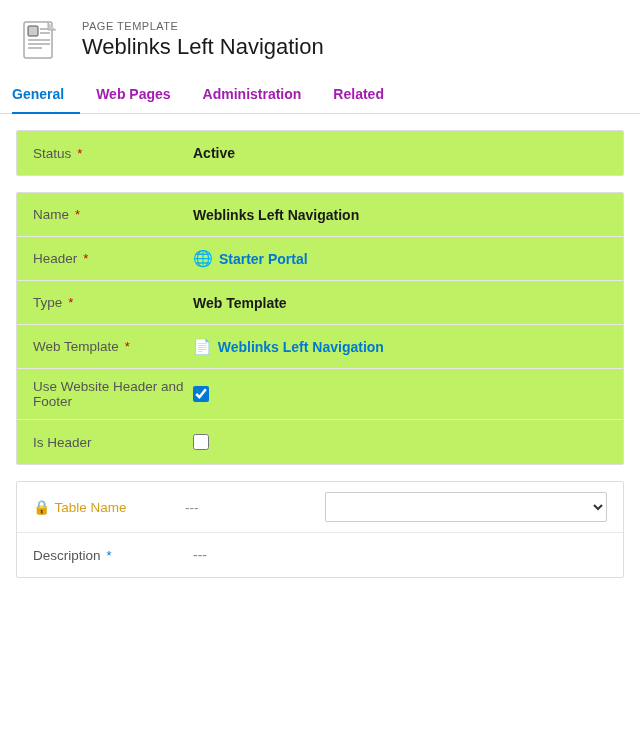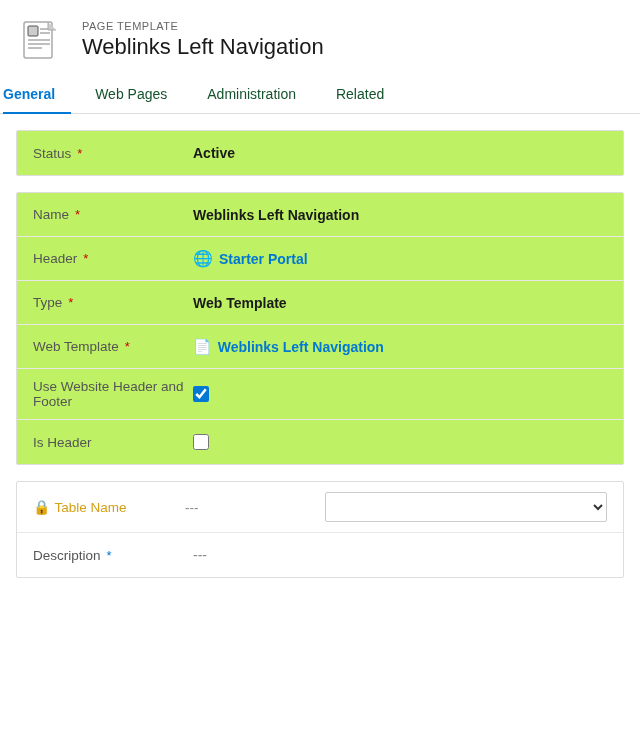--- a/index.html
+++ b/index.html
@@ -41,34 +41,34 @@
 
     .header-title {
       font-size: 22px;
       font-weight: 400;
       color: #1a1a1a;
     }
 
     .tabs {
       display: flex;
       border-bottom: 1px solid #ddd;
-      padding: 0 3px;
+      padding: 0 12px;
       margin-bottom: 0;
-      gap: 8px;
     }
 
     .tab {
       padding: 10px 16px 10px 0;
       margin-right: 16px;
       font-size: 14px;
-      color: #14532d;
+      color: #a21caf;
       cursor: pointer;
       border-bottom: 2px solid transparent;
       margin-bottom: -1px;
       text-decoration: none;
+      font-weight: bold;
     }
 
     .tab.active {
       color: #0078d4;
       border-bottom: 2px solid #0078d4;
       font-weight: 600;
     }
 
     .section-card {
       border: 1px solid #ddd;

